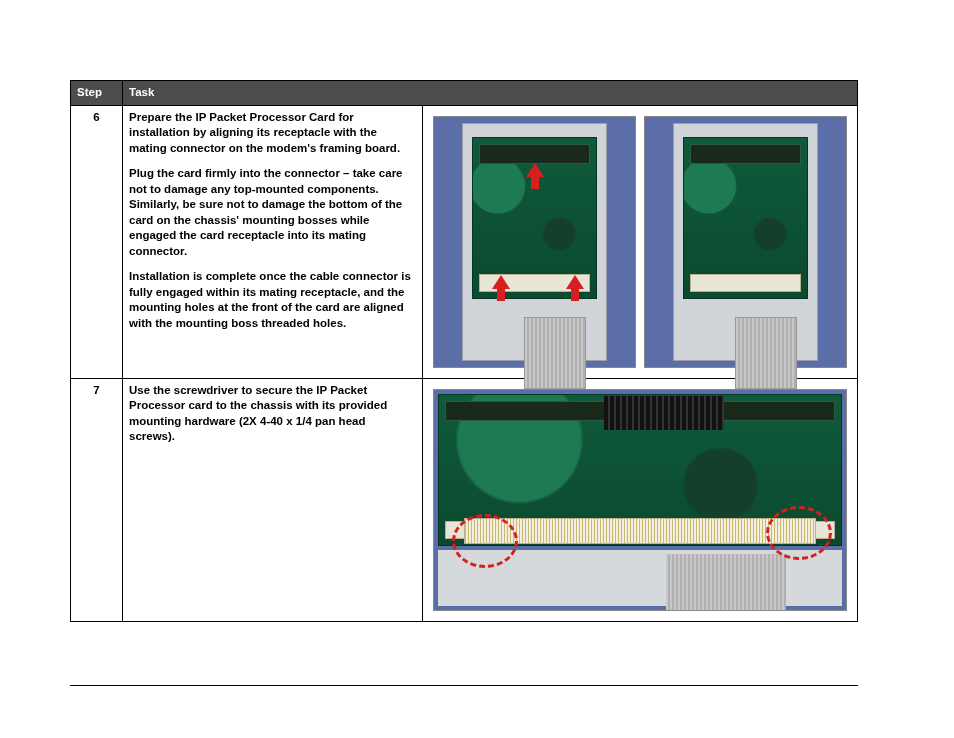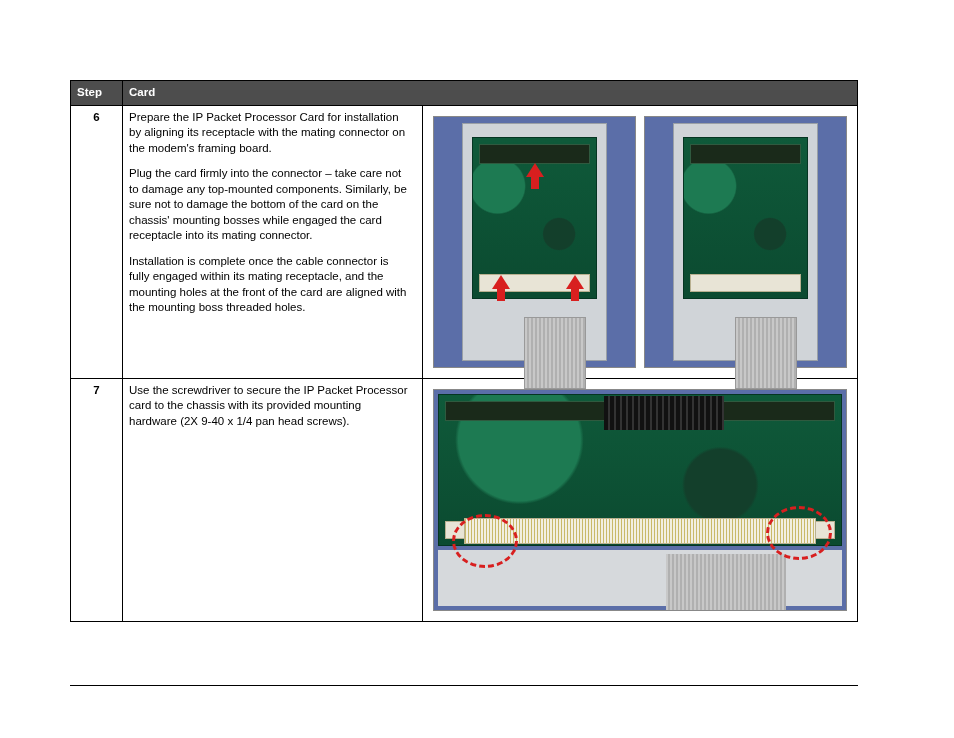--- a/index.html
+++ b/index.html
@@ -35,21 +35,21 @@
     font-weight: bold;
     text-align: left;
   }
   col.step-col { width: 52px; }
   col.text-col { width: 300px; }
   col.img-col  { width: auto; }
   .step-num {
     text-align: center;
     font-weight: bold;
   }
-  .task p { margin: 0 4px 10px 0; }
+  .task p { margin: 0 4px 10px 0; font-weight: bold; }
   .task p:last-child { margin-bottom: 0; }
 
   
   .img-wrap {
     display: flex;
     gap: 8px;
     justify-content: flex-start;
     padding: 6px 4px;
   }
   .board {
@@ -160,21 +160,21 @@
 
   <table class="steps">
     <colgroup>
       <col class="step-col">
       <col class="text-col">
       <col class="img-col">
     </colgroup>
     <thead>
       <tr>
         <th>Step</th>
-        <th colspan="2">Card</th>
+        <th colspan="2">Task</th>
       </tr>
     </thead>
     <tbody>
 
       <tr>
         <td class="step-num">6</td>
         <td class="task">
           <p>Prepare the IP Packet Processor Card for installation by aligning its receptacle with the mating connector on the modem's framing board.</p>
           <p>Plug the card firmly into the connector – take care not to damage any top-mounted components. Similarly, be sure not to damage the bottom of the card on the chassis' mounting bosses while engaged the card receptacle into its mating connector.</p>
           <p>Installation is complete once the cable connector is fully engaged within its mating receptacle, and the mounting holes at the front of the card are aligned with the mounting boss threaded holes.</p>
@@ -194,21 +194,21 @@
               <div class="pcb"></div>
               <div class="cable"></div>
             </div>
           </div>
         </td>
       </tr>
 
       <tr>
         <td class="step-num">7</td>
         <td class="task">
-          <p>Use the screwdriver to secure the IP Packet Processor card to the chassis with its provided mounting hardware (2X 9-40 x 1/4 pan head screws).</p>
+          <p>Use the screwdriver to secure the IP Packet Processor card to the chassis with its provided mounting hardware (2X 4-40 x 1/4 pan head screws).</p>
         </td>
         <td>
           <div class="img-wrap">
             <div class="board wide">
               <div class="pcb"></div>
               <div class="heatsink"></div>
               <div class="slot"></div>
               <div class="tray"></div>
               <div class="ribbon"></div>
               <span class="dashed-circle" style="left:18px; top:124px;"></span>

